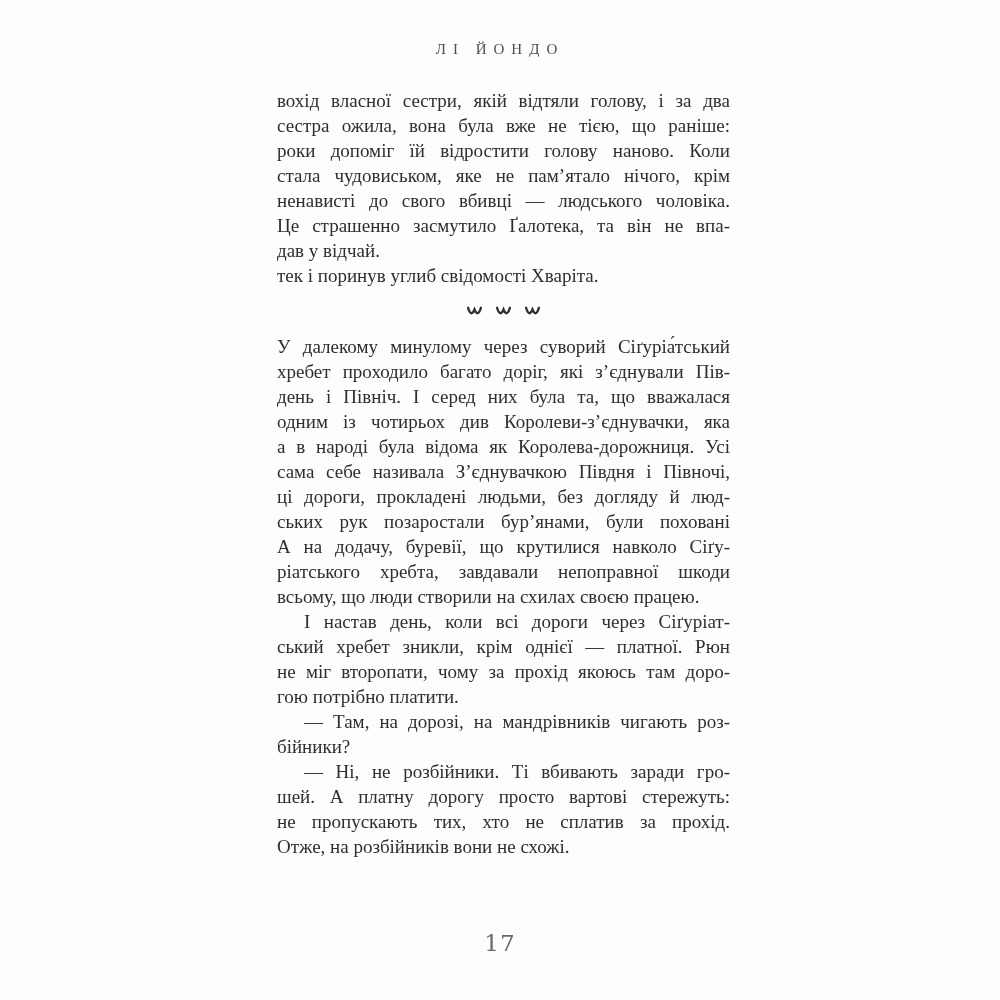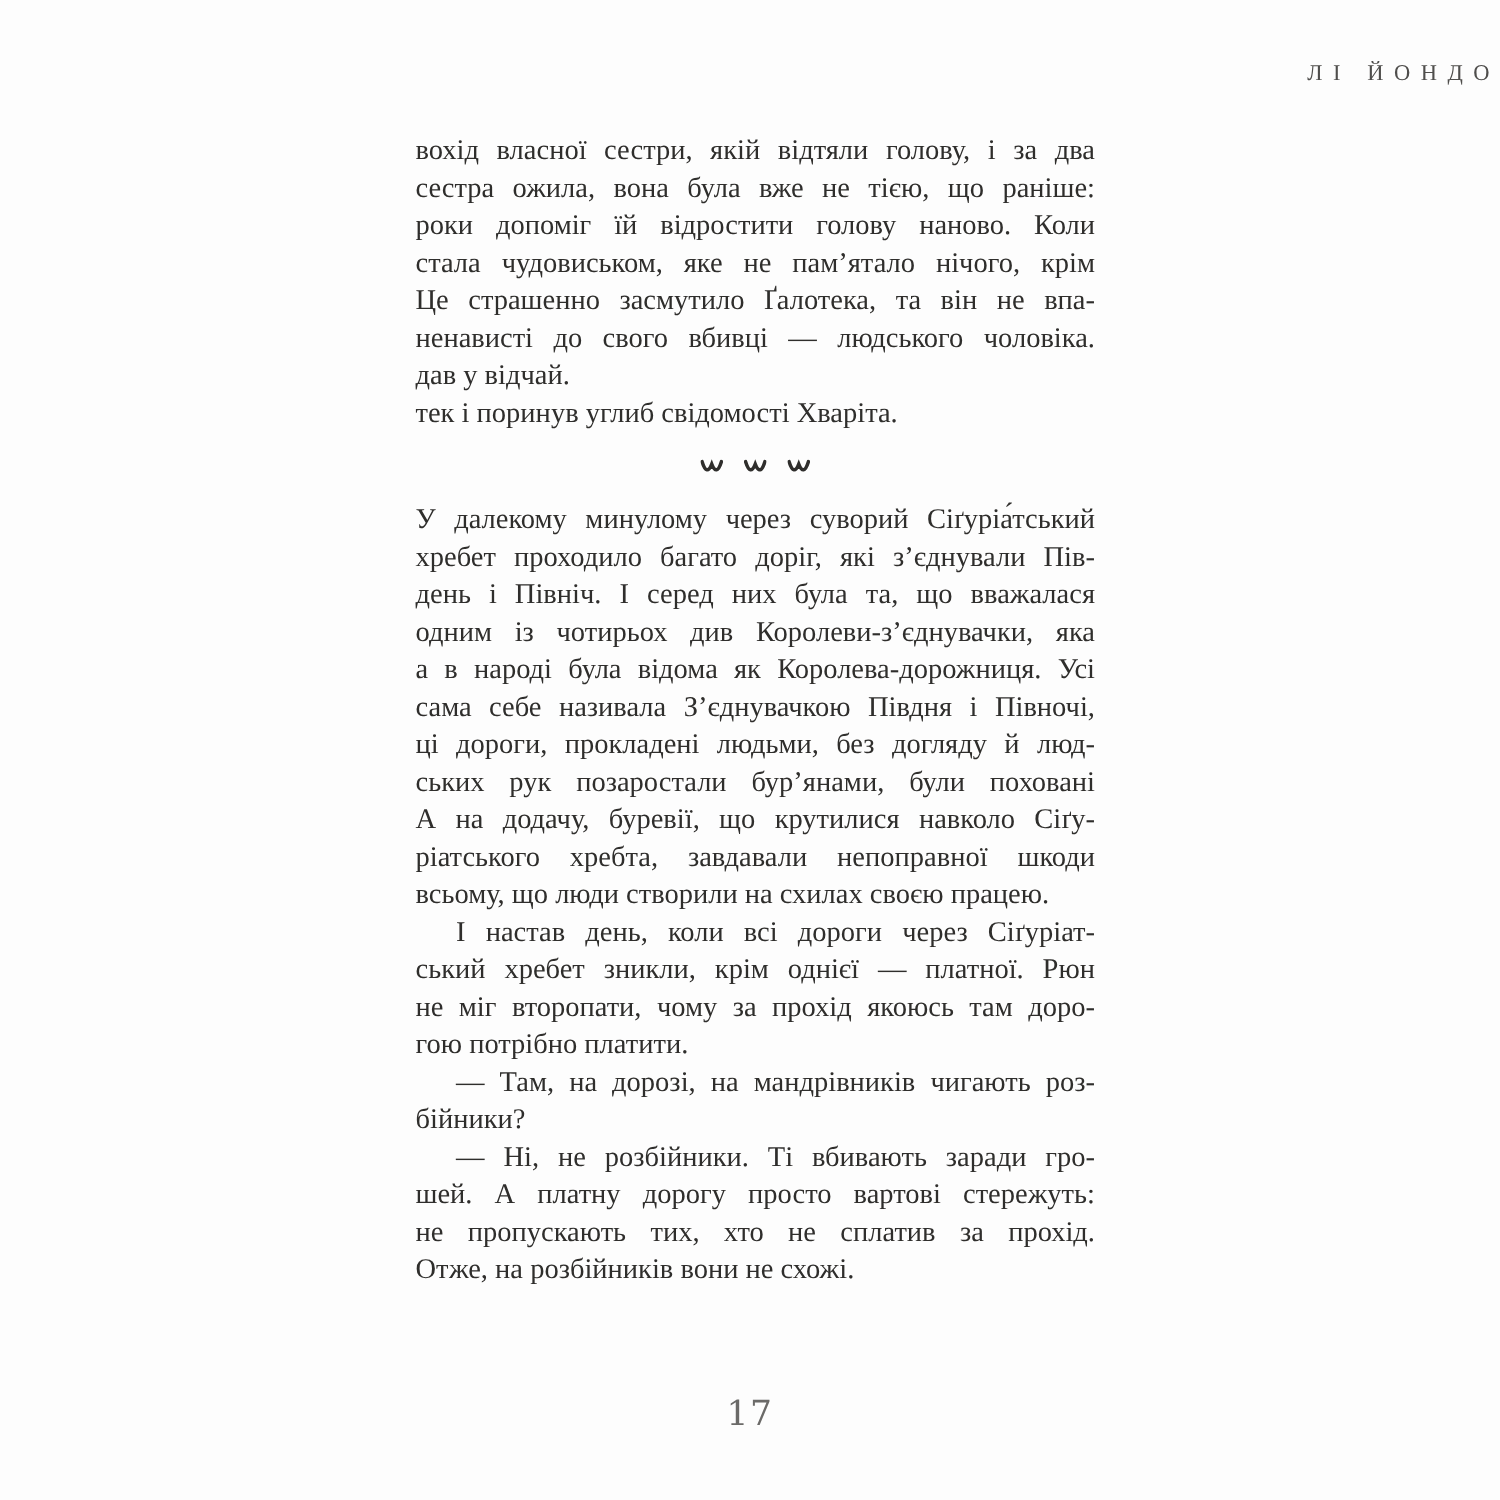--- a/index.html
+++ b/index.html
@@ -5,21 +5,21 @@
   html,body { margin:0; padding:0; }
   .page {
     position:relative;
     width:1000px; height:1000px;
     background:#fdfdfd;
     font-family:"Liberation Serif","DejaVu Serif",serif;
     overflow:hidden;
   }
   .running-head {
     position:absolute; top:41px; left:0; width:100%;
-    text-align:right;
+    text-align:center;
     font-size:15px;
     letter-spacing:7px;
     color:#4f4e4c;
     font-family:"Liberation Serif","DejaVu Serif",serif;
   }
   .text-block {
     position:absolute; top:88px; left:277px; width:453px;
     font-size:19px; line-height:25px;
     color:#2f2e2c;
   }
@@ -48,22 +48,22 @@
 <body>
 
 <div class="page">
   <div class="running-head">ЛІ ЙОНДО</div>
 
   <div class="text-block">
       <div class="line">вохід власної сестри, якій відтяли голову, і за два</div>
       <div class="line">сестра ожила, вона була вже не тією, що раніше:</div>
       <div class="line">роки допоміг їй відростити голову наново. Коли</div>
       <div class="line">стала чудовиськом, яке не пам’ятало нічого, крім</div>
+      <div class="line">ненависті до свого вбивці — людського чоловіка.</div>
       <div class="line">Це страшенно засмутило Ґалотека, та він не впа-</div>
-      <div class="line">ненависті до свого вбивці — людського чоловіка.</div>
       <div class="line last">дав у відчай.</div>
       <div class="line last">тек і поринув углиб свідомості Хваріта.</div>
       <div class="separator">
         <svg viewBox="0 0 14 9" class="orn">
           <path d="M1 1.5 C 3 8, 5 8, 7 3 C 9 8, 11 8, 13 1.5" fill="none" stroke="#2f2e2c" stroke-width="2.2" stroke-linecap="round"></path>
         </svg>
         <svg viewBox="0 0 14 9" class="orn">
           <path d="M1 1.5 C 3 8, 5 8, 7 3 C 9 8, 11 8, 13 1.5" fill="none" stroke="#2f2e2c" stroke-width="2.2" stroke-linecap="round"></path>
         </svg>
         <svg viewBox="0 0 14 9" class="orn">

